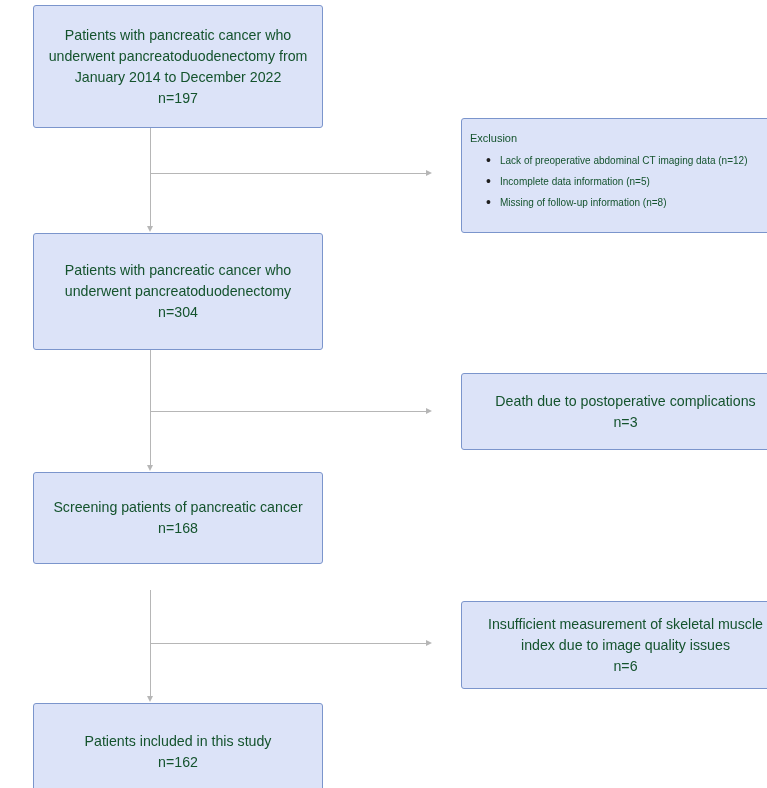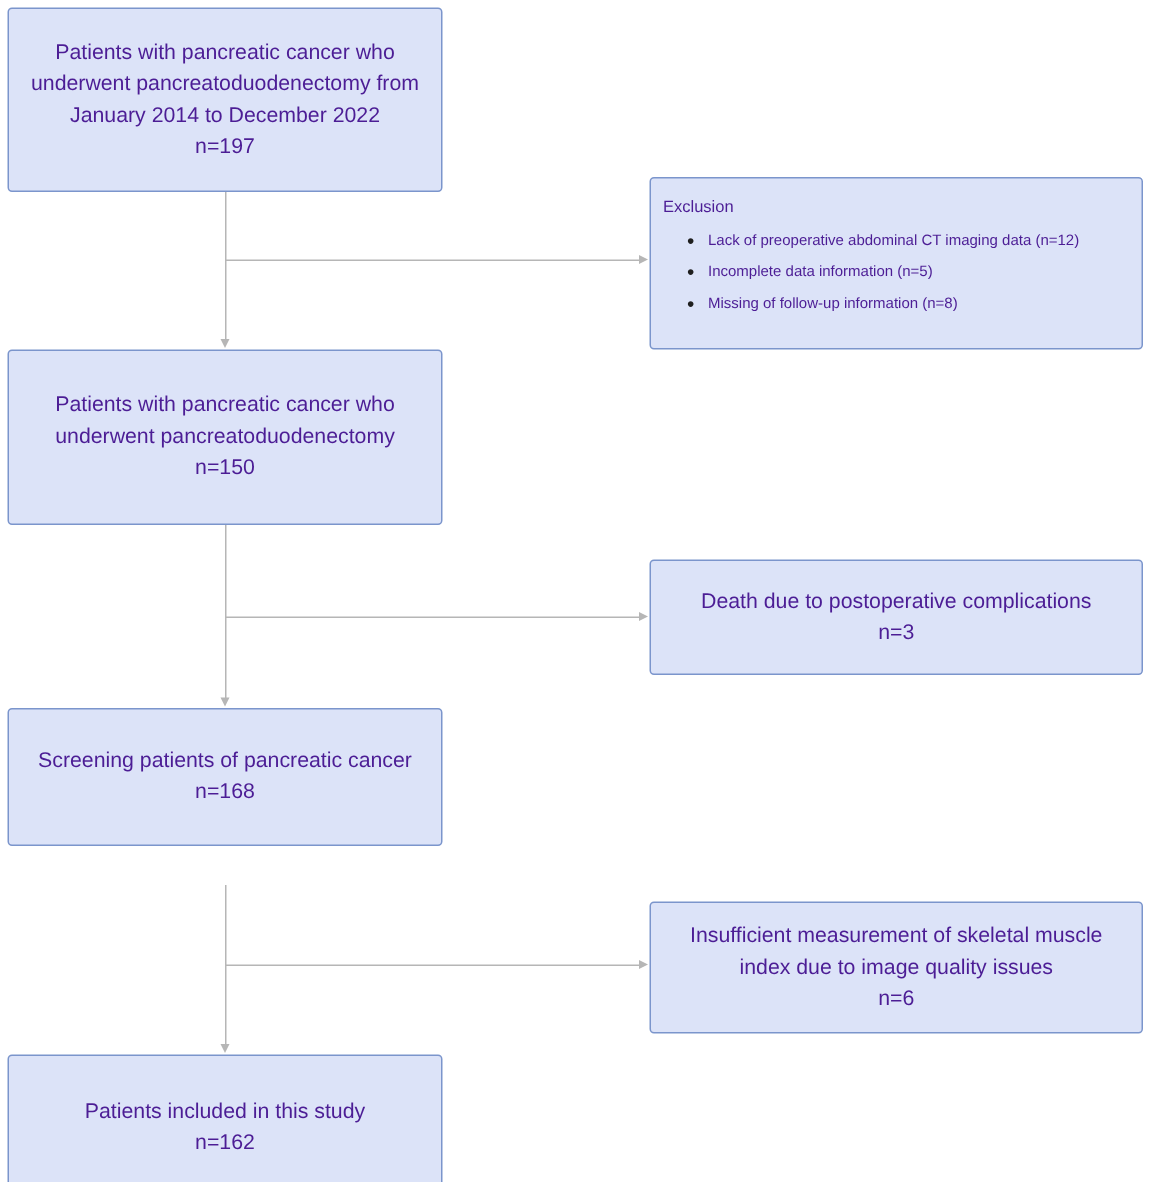--- a/index.html
+++ b/index.html
@@ -17,28 +17,29 @@
     height: 788px;
     background: #ffffff;
     overflow: hidden;
   }
   .node {
     position: absolute;
     box-sizing: border-box;
     background: #dce3f8;
     border: 1px solid #7b95cc;
     border-radius: 3px;
-    color: #4c1d95;
+    color: #14532d;
     font-size: 14.2px;
     line-height: 21px;
     display: flex;
     align-items: center;
     justify-content: center;
     text-align: center;
     padding: 4px 8px;
+    margin-left: 28px;
   }
   .node .node-text {
     display: block;
     white-space: pre-line;
   }
   .node.left-align {
     display: block;
     text-align: left;
     padding: 9px 8px 8px 8px;
   }
@@ -144,21 +145,21 @@
   <div class="conn conn-h" id="seg3-h"></div>
   <div class="arrow-right" id="seg3-h-arrow"></div>
 
   <div class="node" id="node-enrolled">
     <span class="node-text">Patients with pancreatic cancer who underwent pancreatoduodenectomy from January 2014 to December 2022
 n=197</span>
   </div>
 
   <div class="node" id="node-underwent">
     <span class="node-text">Patients with pancreatic cancer who underwent pancreatoduodenectomy
-n=150</span>
+n=304</span>
   </div>
 
   <div class="node" id="node-screening">
     <span class="node-text">Screening patients of pancreatic cancer
 n=168</span>
   </div>
 
   <div class="node" id="node-included">
     <span class="node-text">Patients  included in this study
 n=162</span>

